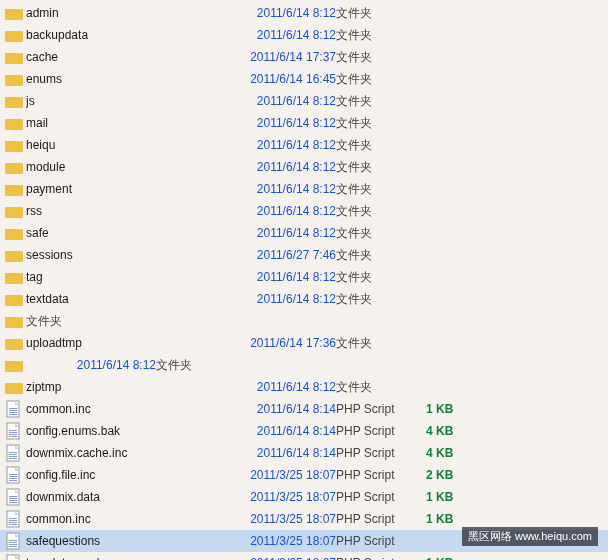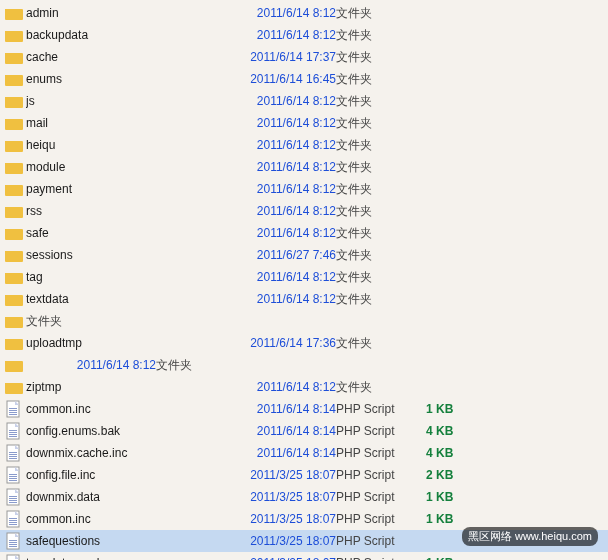--- a/index.html
+++ b/index.html
@@ -88,21 +88,21 @@
 
     
     .watermark {
       position: fixed;
       bottom: 14px;
       right: 10px;
       background: rgba(0,0,0,0.6);
       color: #fff;
       font-size: 11px;
       padding: 2px 6px;
-      border-radius: 8px;
+      border-radius: 0;
       pointer-events: none;
       z-index: 100;
     }
   </style>
 </head>
 <body>
 
 <div class="file-list">
     <div class="file-row">
       <div class="file-icon">

